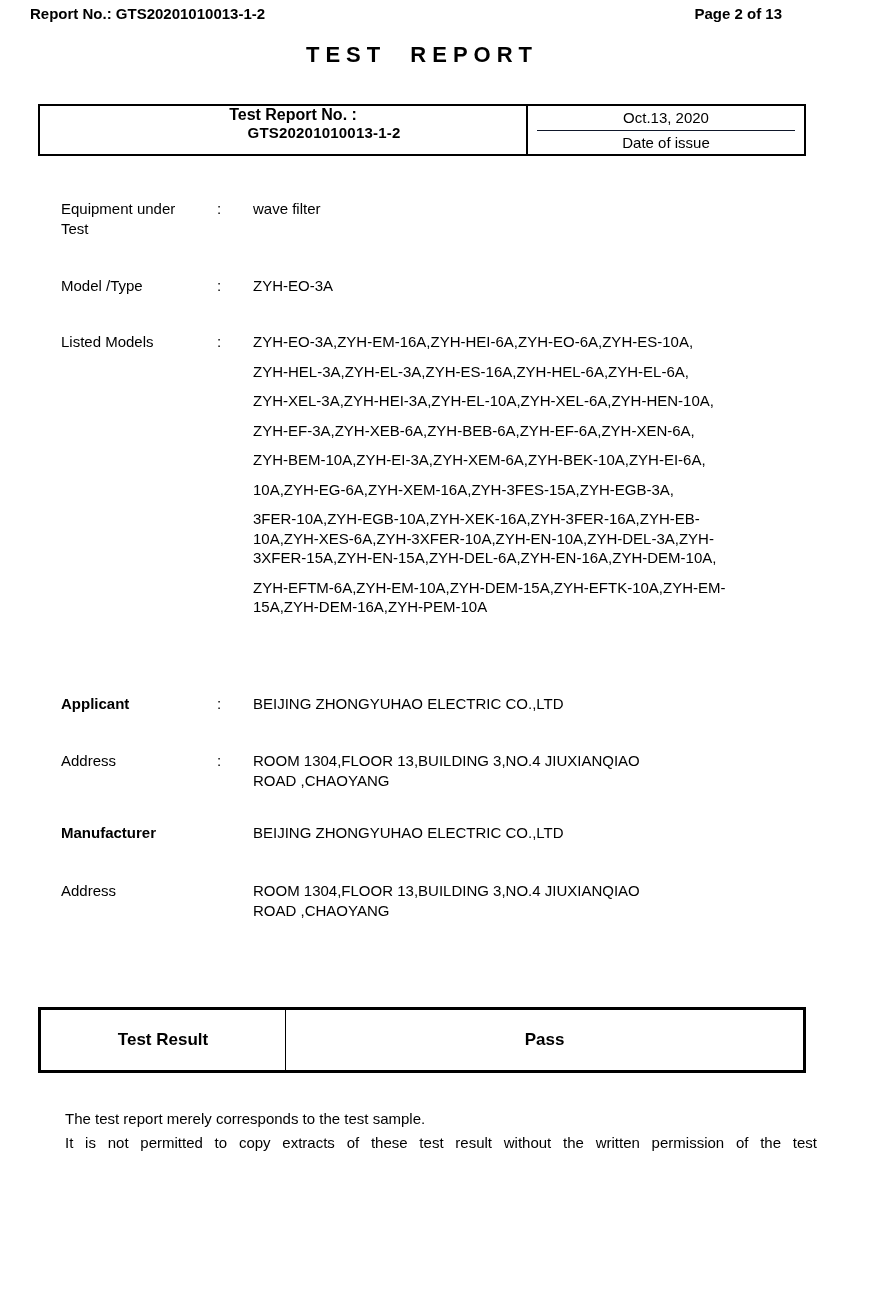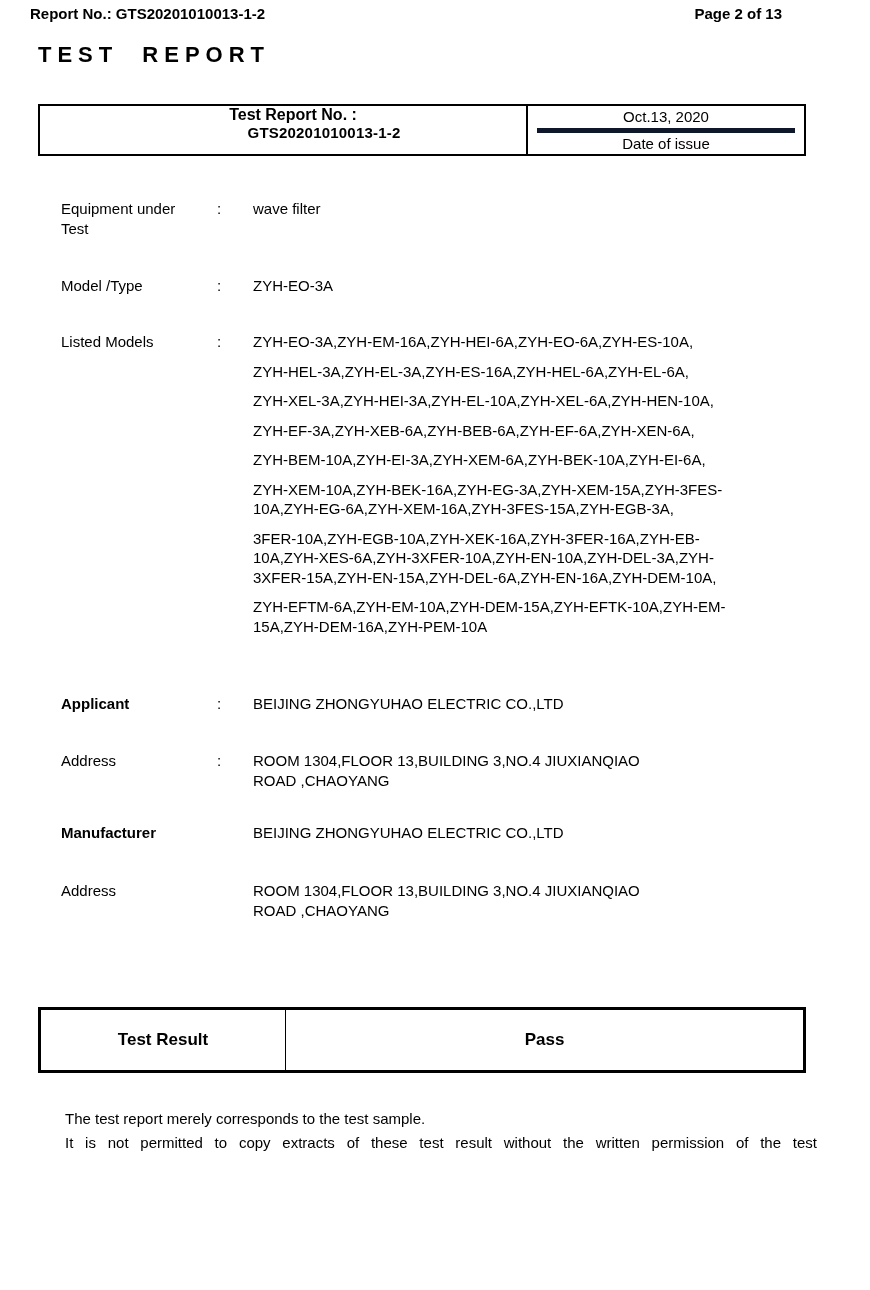--- a/index.html
+++ b/index.html
@@ -7,38 +7,38 @@
     position:relative; width:870px; height:1290px; background:#ffffff;
     font-family:"Liberation Sans", sans-serif; color:#000; overflow:hidden;
   }
   .hdr {
     position:absolute; top:5px; left:30px; width:752px;
     display:flex; justify-content:space-between;
     font-weight:bold; font-size:15px; line-height:18px;text-align:right;
   }
   .title {
     position:absolute; top:42px; left:38px; width:768px;
-    font-size:22px; font-weight:bold;
+    text-align:center; font-size:22px; font-weight:bold;
     letter-spacing:6px; word-spacing:12px;
   }
   .rpt {
     position:absolute; top:104px; left:38px; width:768px; height:52px;
     border:2px solid #000; box-sizing:border-box; display:flex;
   }
   .rpt-left {
     width:488px; border-right:2px solid #000; box-sizing:border-box;
     display:flex; align-items:center; padding-left:20px;flex-direction:column;
   }
   .rpt-label { font-weight:bold; font-size:16px; }
   .rpt-num { font-weight:bold; font-size:15px; margin-left:62px; letter-spacing:0.2px; }
   .rpt-right { flex:1; display:flex; flex-direction:column; font-size:15px; }
   .rpt-date, .rpt-caption {
     flex:1; display:flex; align-items:center; justify-content:center;
   }
-  .rpt-date { border-bottom:5px solid #0f172a; margin:0 9px; }
+  .rpt-date { border-bottom:1px solid #0f172a; margin:0 9px; }
   .field {
     position:absolute; left:61px; width:772px;
     display:grid; grid-template-columns:156px 36px 1fr;
     font-size:15px; line-height:20px;
   }
   .flabel { max-width:140px; }
   .bold { font-weight:bold; }
   .para { line-height:19.5px; margin-bottom:10px; }
   .para:last-child { margin-bottom:0; }
   .ln { white-space:nowrap; }
@@ -110,21 +110,20 @@
       <div class="para">
         <div class="ln">ZYH-XEL-3A,ZYH-HEI-3A,ZYH-EL-10A,ZYH-XEL-6A,ZYH-HEN-10A,</div>
       </div>
       <div class="para">
         <div class="ln">ZYH-EF-3A,ZYH-XEB-6A,ZYH-BEB-6A,ZYH-EF-6A,ZYH-XEN-6A,</div>
       </div>
       <div class="para">
         <div class="ln">ZYH-BEM-10A,ZYH-EI-3A,ZYH-XEM-6A,ZYH-BEK-10A,ZYH-EI-6A,</div>
       </div>
       <div class="para">
-        <div class="ln">ZYH-XEM-10A,ZYH-BEK-16A,ZYH-EG-3A,ZYH-XEM-15A,ZYH-3FES-</div>
         <div class="ln">10A,ZYH-EG-6A,ZYH-XEM-16A,ZYH-3FES-15A,ZYH-EGB-3A,</div>
       </div>
       <div class="para">
         <div class="ln">3FER-10A,ZYH-EGB-10A,ZYH-XEK-16A,ZYH-3FER-16A,ZYH-EB-</div>
         <div class="ln">10A,ZYH-XES-6A,ZYH-3XFER-10A,ZYH-EN-10A,ZYH-DEL-3A,ZYH-</div>
         <div class="ln">3XFER-15A,ZYH-EN-15A,ZYH-DEL-6A,ZYH-EN-16A,ZYH-DEM-10A,</div>
       </div>
       <div class="para">
         <div class="ln">ZYH-EFTM-6A,ZYH-EM-10A,ZYH-DEM-15A,ZYH-EFTK-10A,ZYH-EM-</div>
         <div class="ln">15A,ZYH-DEM-16A,ZYH-PEM-10A</div>

